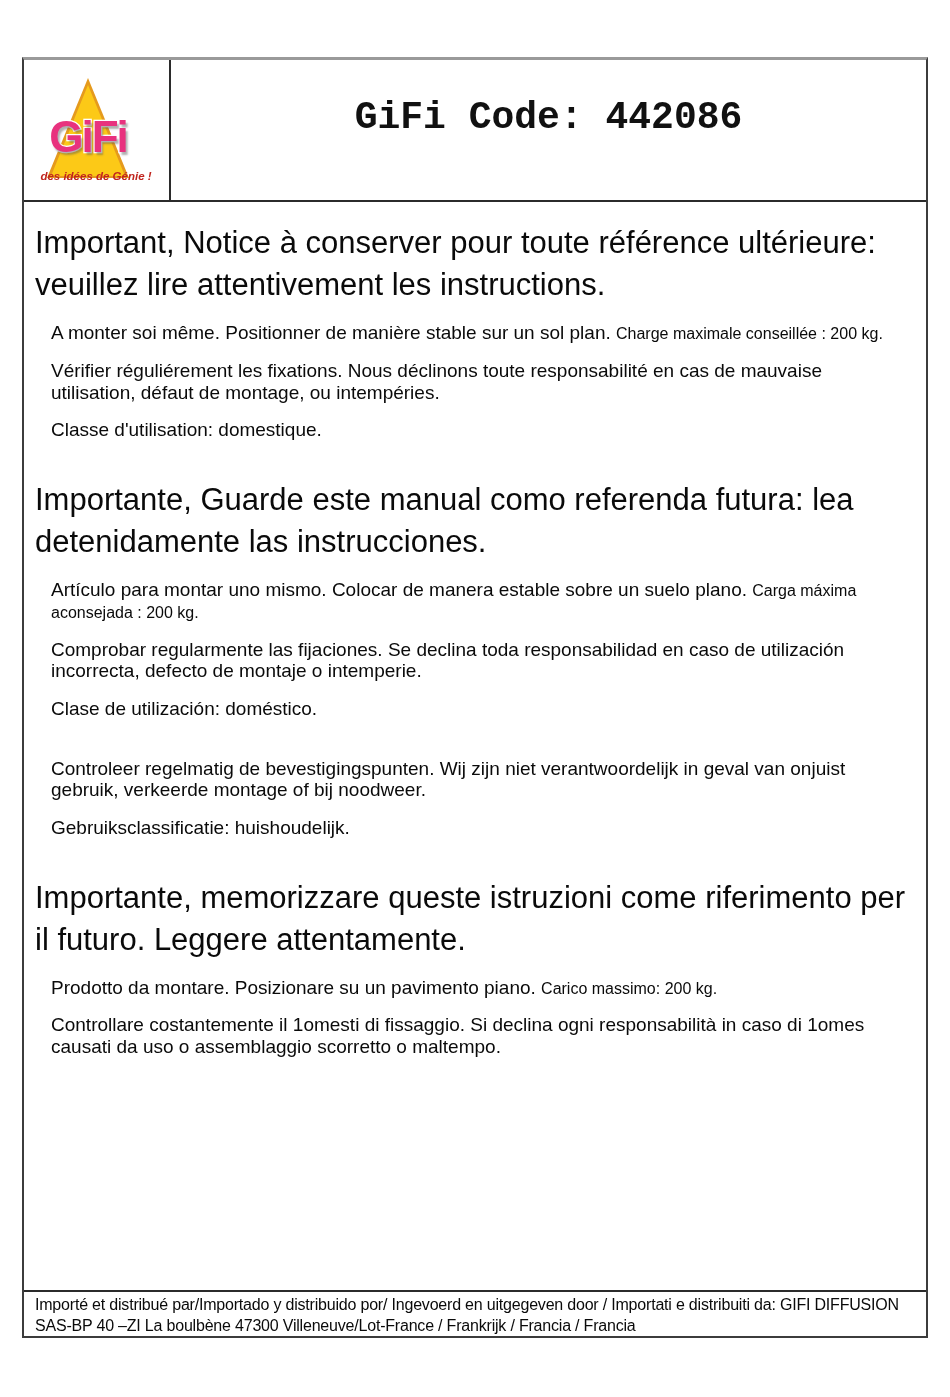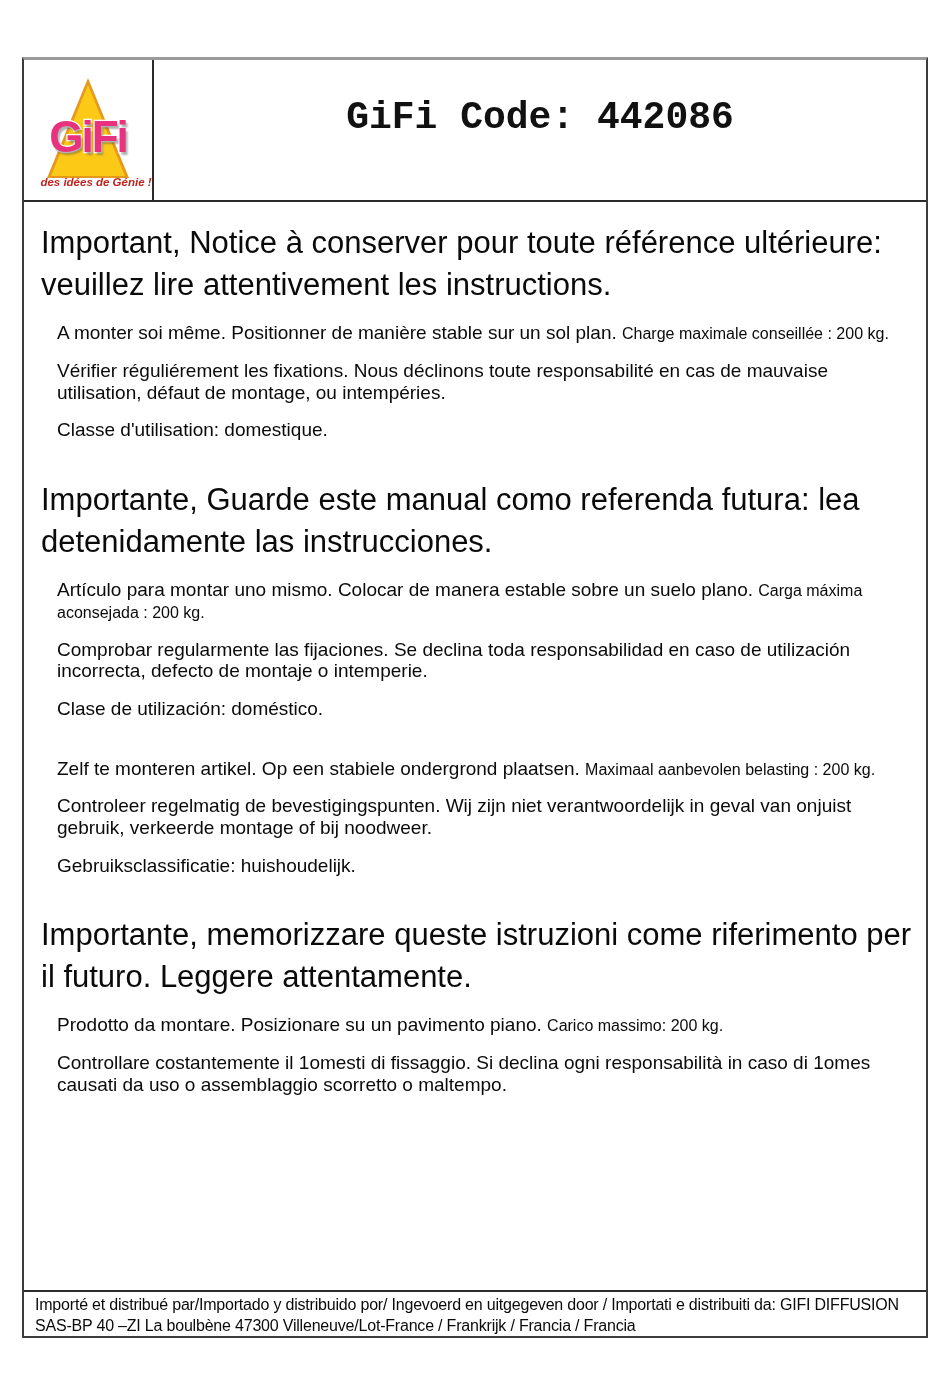--- a/index.html
+++ b/index.html
@@ -8,39 +8,39 @@
     font-family:"Liberation Sans", sans-serif;color:#000;
     -webkit-font-smoothing:antialiased;
   }
   .doc-table{
     position:absolute;left:22px;top:57px;width:906px;height:1281px;
     box-sizing:border-box;border:2px solid #3c3c3c;border-top:3px solid #9a9a9a;
     display:flex;flex-direction:column;background:#fff;
   }
   
   .header-row{display:flex;height:140px;min-height:140px;border-bottom:2px solid #2b2b2b;}
-  .logo-cell{width:128px;min-width:128px;border-right:2px solid #2b2b2b;position:relative;overflow:hidden;}
+  .logo-cell{width:128px;min-width:128px;border-right:2px solid #2b2b2b;position:relative;overflow:hidden;padding-left:17px;}
   .tri-outer{position:absolute;left:23px;top:18px;width:82px;height:100px;background:#e59a1d;
     -webkit-clip-path:polygon(50% 0,100% 100%,0 100%);clip-path:polygon(50% 0,100% 100%,0 100%);}
   .tri-inner{position:absolute;left:27px;top:25px;width:74px;height:91px;background:#fcc917;
     -webkit-clip-path:polygon(50% 0,100% 100%,0 100%);clip-path:polygon(50% 0,100% 100%,0 100%);}
   .logo-word{
     position:absolute;top:52px;left:0;width:128px;text-align:center;
     font-size:44px;font-weight:700;letter-spacing:-2px;color:#e8327e;
     -webkit-text-stroke:2.5px #ffffff;paint-order:stroke fill;
     text-shadow:2px 3px 2px rgba(80,80,80,0.45);
   }
   .logo-tagline{
-    position:absolute;top:116px;left:0;width:144px;text-align:center;
+    position:absolute;top:110px;left:0;width:144px;text-align:center;
     font-size:11.5px;font-weight:700;font-style:italic;color:#c0241e;white-space:nowrap;
   }
   .title-cell{flex:1;display:flex;align-items:center;justify-content:center;}
   .doc-title{margin:0 0 26px 0;font-size:38px;font-weight:700;color:#111;font-family:Liberation Mono, monospace;}
   
-  .content-cell{flex:1;padding:20px 8px 0 17px;overflow:hidden;}
+  .content-cell{flex:1;padding:20px 8px 0 11px;overflow:hidden;}
   .lang-section + .lang-section{margin-top:38px;}
   .section-heading{
     margin:0 0 14px 0;font-size:31px;font-weight:400;line-height:1.36;color:#0a0a0a;
   }
   .lang-section.tight .section-heading{margin-bottom:4px;}
   .body-line{margin:16px;font-size:19px;line-height:1.14;color:#0a0a0a;}
   .small{font-size:16px;}
   
   .footer-cell{
     height:46px;min-height:46px;border-top:2px solid #2b2b2b;
@@ -75,21 +75,20 @@
     </section>
 
     <section class="lang-section">
       <h2 class="section-heading">Importante, Guarde este manual como referenda futura: lea detenidamente las instrucciones.</h2>
       <p class="body-line"><span>Artículo para montar uno mismo. Colocar de manera estable sobre un suelo plano. </span><span class="small">Carga máxima aconsejada : 200 kg.</span></p>
       <p class="body-line">Comprobar regularmente las fijaciones. Se declina toda responsabilidad en caso de utilización incorrecta, defecto de montaje o intemperie.</p>
       <p class="body-line">Clase de utilización: doméstico.</p>
     </section>
 
     <section class="lang-section">
-      <p class="body-line"><span>Zelf te monteren artikel. Op een stabiele ondergrond plaatsen. </span><span class="small">Maximaal aanbevolen belasting : 200 kg.</span></p>
       <p class="body-line">Controleer regelmatig de bevestigingspunten. Wij zijn niet verantwoordelijk in geval van onjuist gebruik, verkeerde montage of bij noodweer.</p>
       <p class="body-line">Gebruiksclassificatie: huishoudelijk.</p>
     </section>
 
     <section class="lang-section tight">
       <h2 class="section-heading">Importante, memorizzare queste istruzioni come riferimento per il futuro. Leggere attentamente.</h2>
       <p class="body-line"><span>Prodotto da montare.  Posizionare su un pavimento piano.  </span><span class="small">Carico massimo: 200 kg.</span></p>
       <p class="body-line">Controllare costantemente il 1omesti di fissaggio. Si declina ogni responsabilità in caso di 1omes causati da uso o assemblaggio scorretto o maltempo.</p>
     </section>
 

